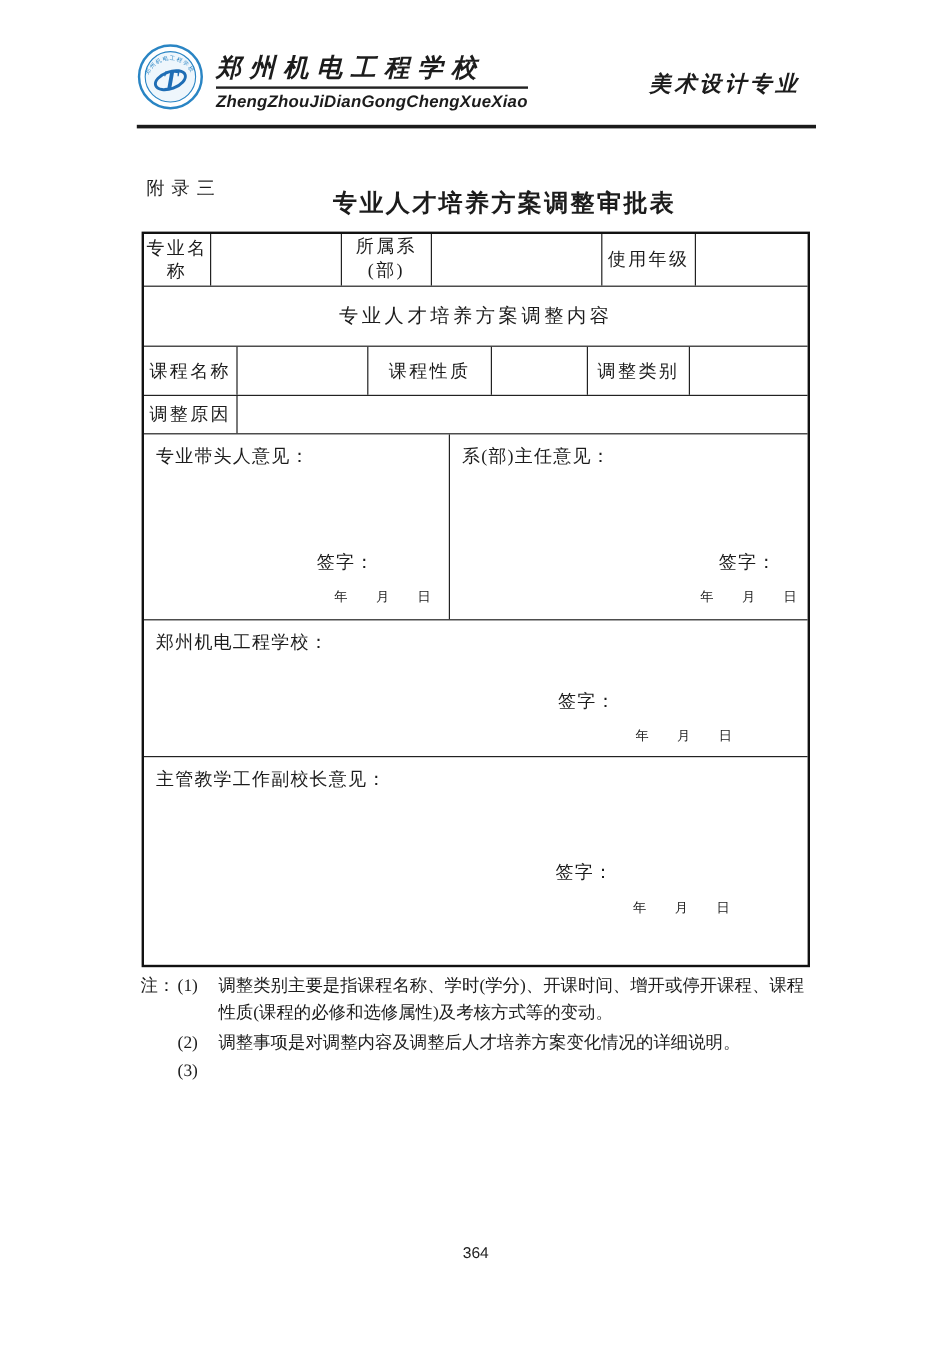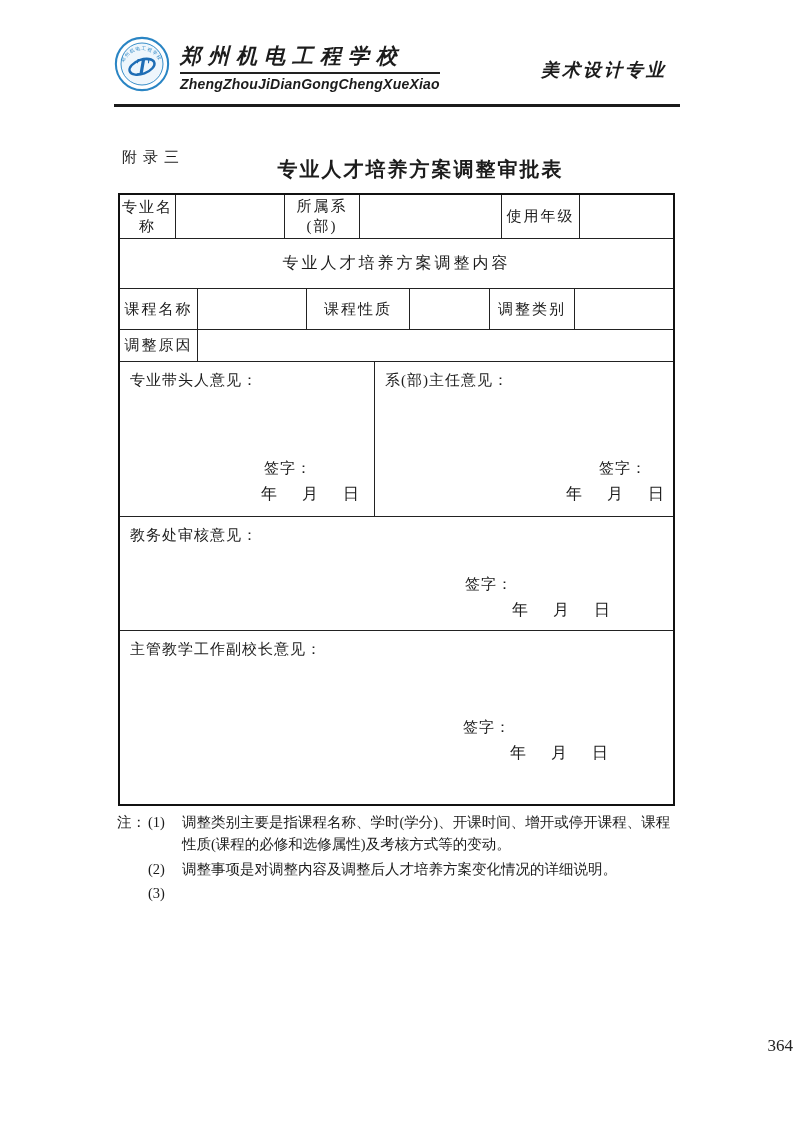--- a/index.html
+++ b/index.html
@@ -53,34 +53,34 @@
   .cell:last-child{border-right:none;}
   .label{
     display:flex;align-items:center;justify-content:center;text-align:center;
     letter-spacing:2px;
   }
   .pre{white-space:pre-line;line-height:1.3;}
   .flex1{flex:1;}
   .section{font-size:16px;letter-spacing:3px;}
   .op-cell{position:relative;padding:9px 10px;box-sizing:border-box;letter-spacing:1px;}
   .sign{position:absolute;font-size:15px;letter-spacing:1px;white-space:nowrap;}
-  .date{position:absolute;font-size:16px;word-spacing:19px;white-space:nowrap;}
+  .date{position:absolute;font-size:11px;word-spacing:19px;white-space:nowrap;}
   
   .notes{
     position:absolute;left:117px;top:812px;width:562px;
     font-size:14.5px;line-height:1.5;
   }
   .note-row{display:flex;margin-bottom:3px;}
   .note-prefix{flex:none;width:31px;}
   .note-num{flex:none;width:34px;}
   .note-text{flex:1;}
   
   .page-number{
-    position:absolute;left:0;right:0;top:1036px;text-align:right;
-    font-family:Liberation Serif, serif;font-size:17px;color:#222;
+    position:absolute;left:0;right:0;top:1036px;text-align:center;
+    font-family:Liberation Sans, sans-serif;font-size:13px;color:#222;
   }
 </style>
 </head>
 <body>
 
 <div class="page">
 
   <div class="header">
     <svg class="logo" viewBox="0 0 60 60">
       <defs>
@@ -143,21 +143,21 @@
       </div>
       <div class="cell op-cell flex1">
         <span>系(部)主任意见：</span>
         <span class="sign" style="right:26px;bottom:38px">签字：</span>
         <span class="date" style="right:8px;bottom:11px">年 月 日</span>
       </div>
     </div>
 
     <div class="trow" style="height:114px">
       <div class="cell op-cell flex1">
-        <span>教务处审核意见：</span>
+        <span>郑州机电工程学校：</span>
         <span class="sign" style="right:160px;bottom:36px">签字：</span>
         <span class="date" style="right:62px;bottom:9px">年 月 日</span>
       </div>
     </div>
 
     <div class="trow" style="height:148px">
       <div class="cell op-cell flex1">
         <span>主管教学工作副校长意见：</span>
         <span class="sign" style="right:162px;bottom:42px">签字：</span>
         <span class="date" style="right:64px;bottom:15px">年 月 日</span>

